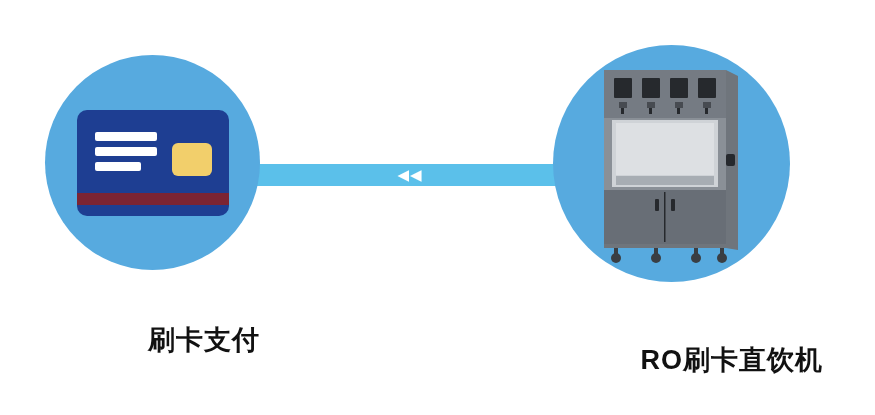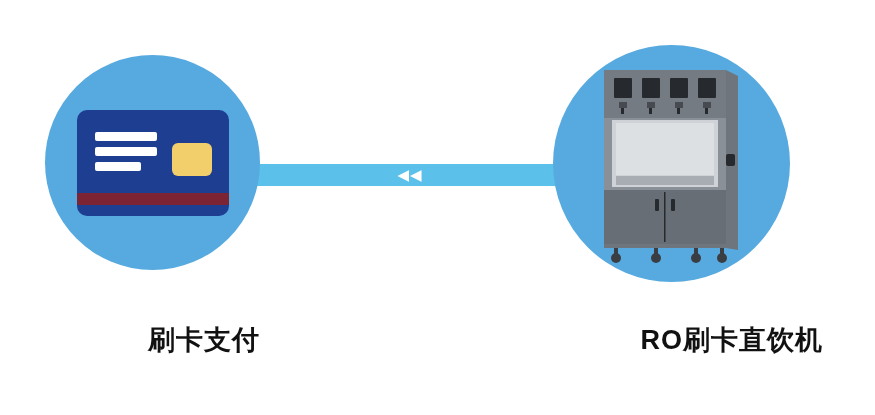--- a/index.html
+++ b/index.html
@@ -105,21 +105,21 @@
     position: absolute;
     top: 322px;
     text-align: right;
     font-size: 27px;
     font-weight: 700;
     letter-spacing: 1px;
     color: var(--label-text, #111111);
     z-index: 3;
   }
   .label.left  { left: 45px;  width: 215px; }
-  .label.right { left: 523px; width: 300px; }
+  .label.right { left: 523px; width: 300px; margin-top: 20px; }
 </style>
 </head>
 <body>
 
 <div class="canvas">
 
   <div class="connector">
     <span class="arrows">◀◀</span>
   </div>
 

